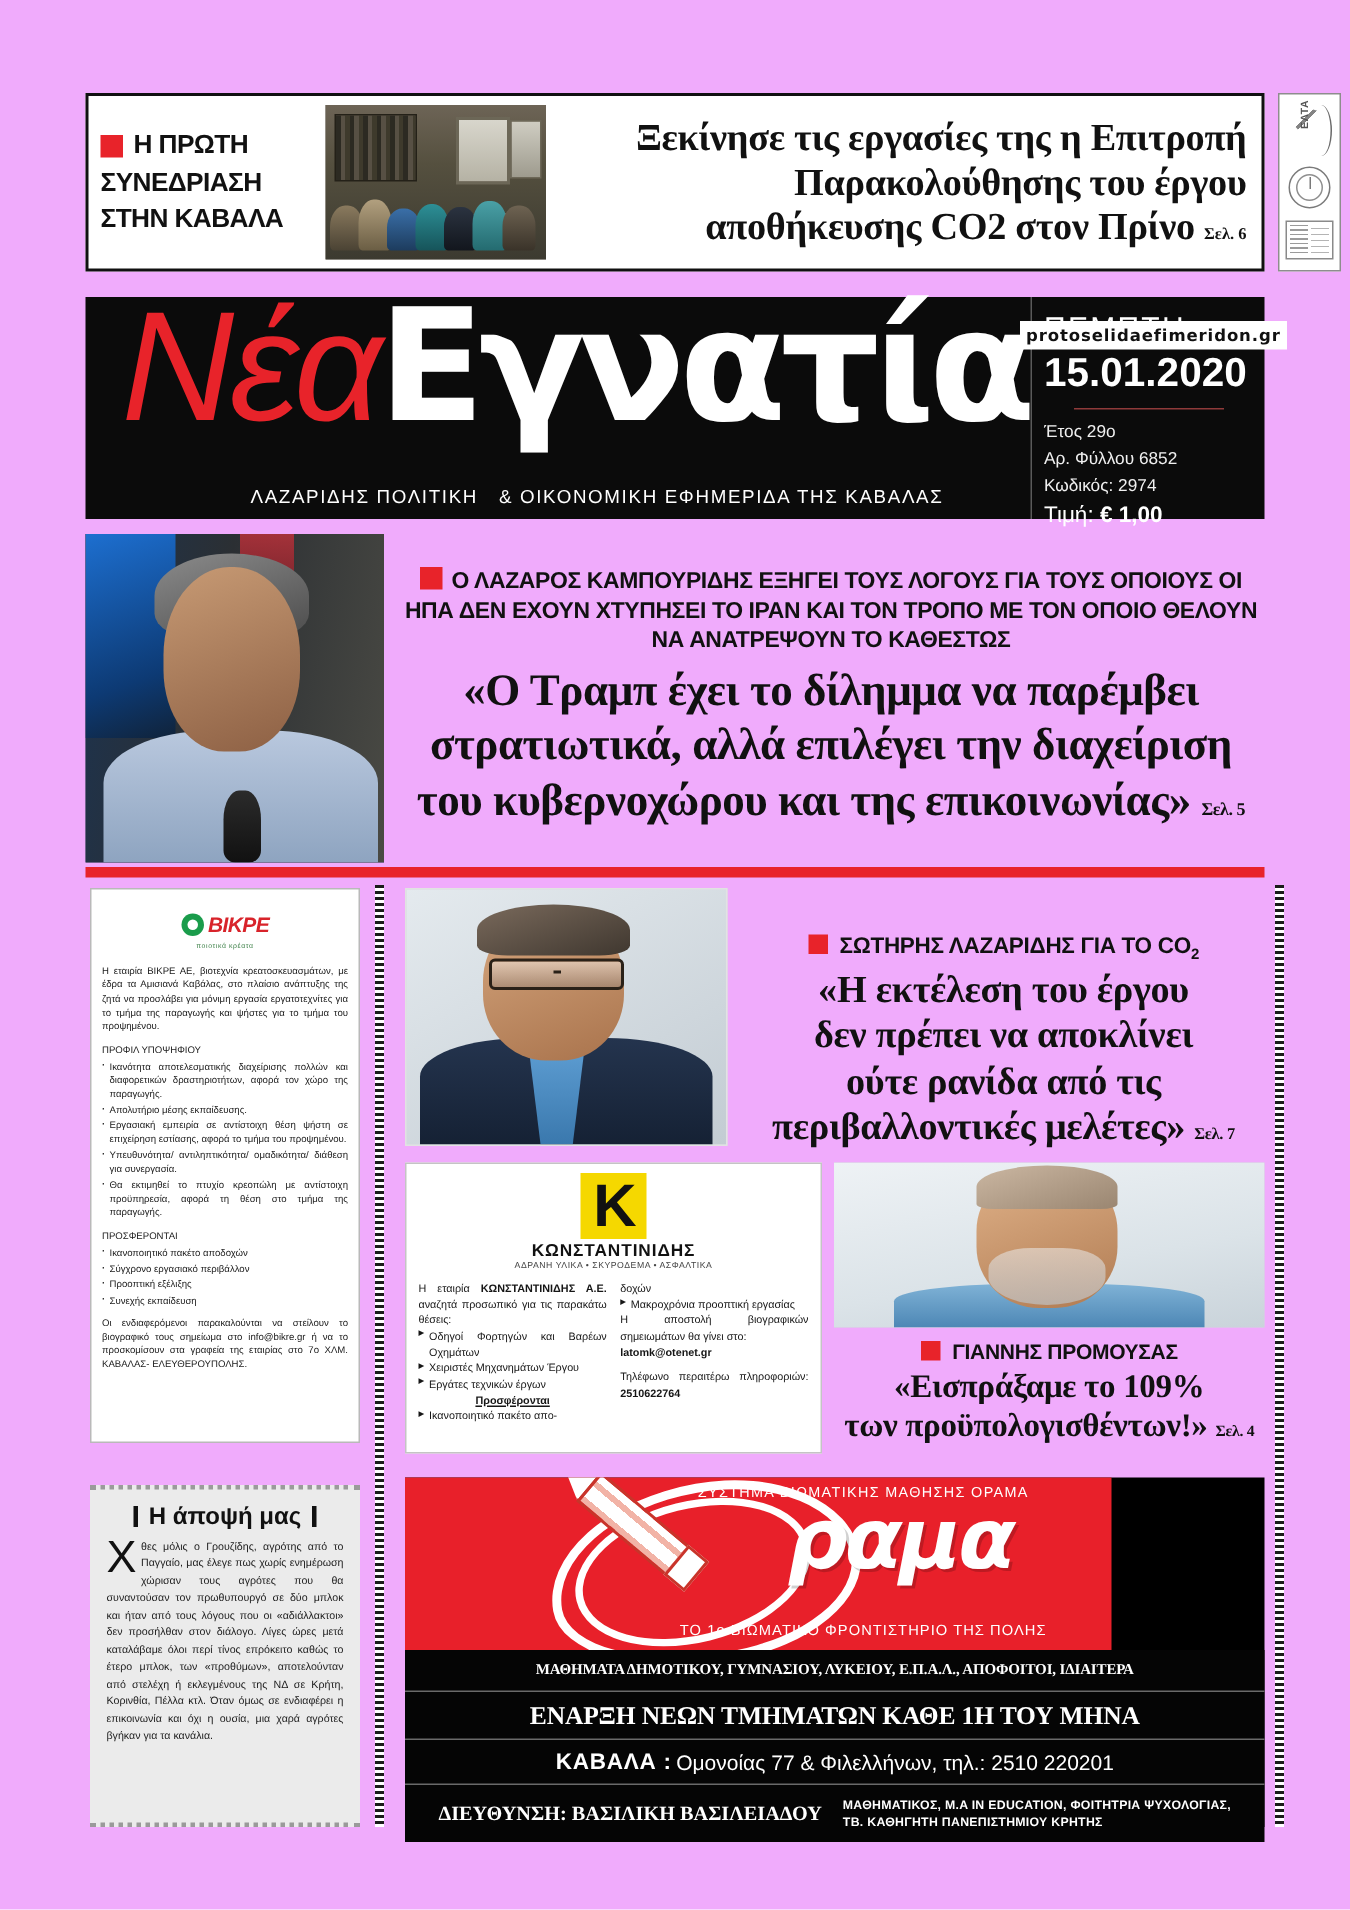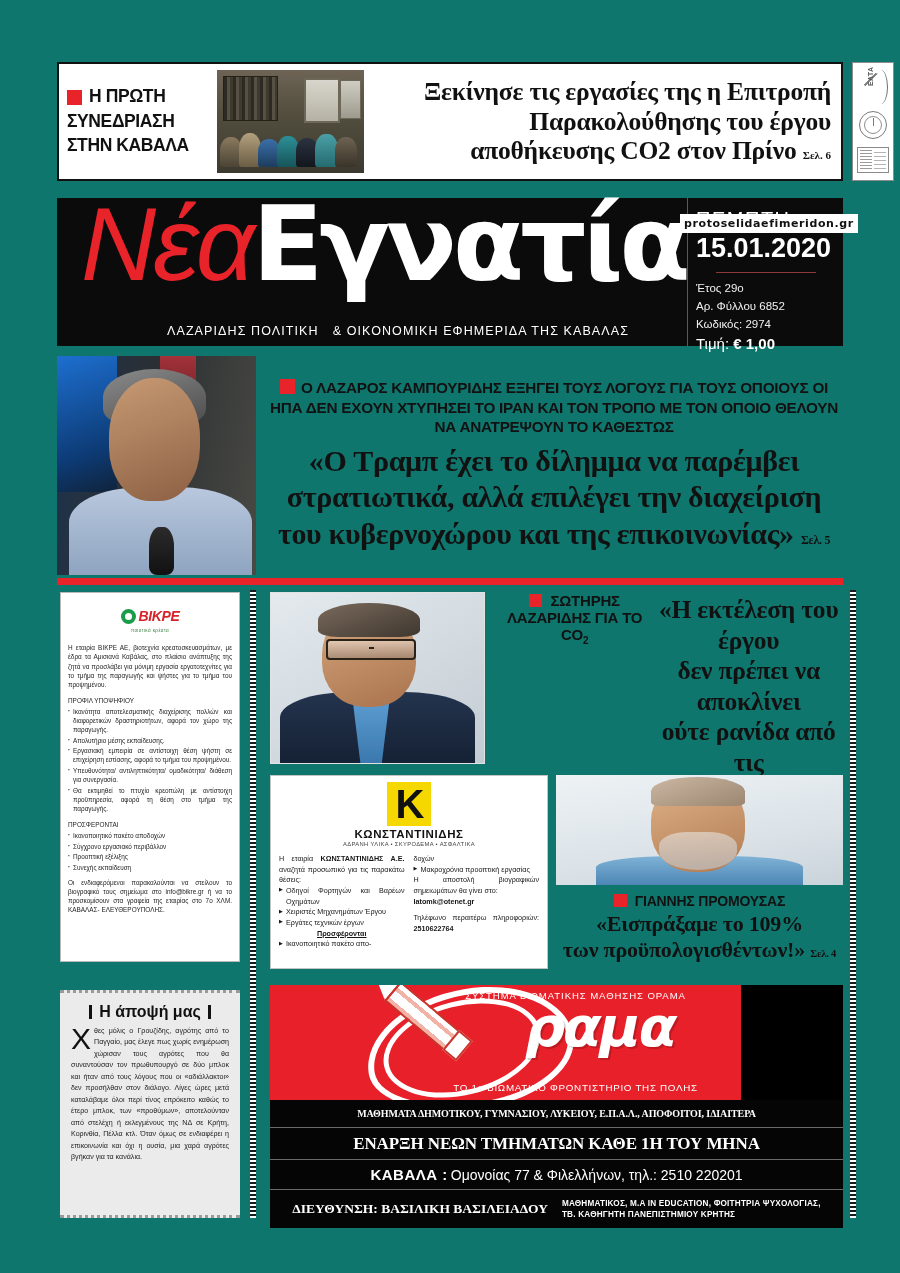--- a/index.html
+++ b/index.html
@@ -3,21 +3,21 @@
 <meta charset="utf-8">
 <title>Νέα Εγνατία</title>
 <style>
   html,body{margin:0;padding:0;background:#ffffff;}
   body{
     width:900px;height:1273px;overflow:hidden;
     font-family:"Liberation Sans", sans-serif;
     color:#111;
     -webkit-font-smoothing:antialiased;
   }
-  .page{position:relative;width:900px;height:1273px;background:#0f766e;}
+  .page{position:relative;width:900px;height:1273px;background:#f0abfc;}
 
   
   .topbanner{
     position:absolute;left:57px;top:62px;width:786px;height:119px;
     border:2px solid #111;background:#fff;box-sizing:border-box;
     display:flex;align-items:stretch;
   }
   .tb-left{
     width:158px;padding:6px 4px 6px 8px;box-sizing:border-box;
     display:flex;flex-direction:column;justify-content:center;gap:7px;
@@ -206,21 +206,21 @@
   .lz-hair{position:absolute;left:22%;top:6%;width:48%;height:20%;border-radius:50% 50% 20% 20%;
     background:linear-gradient(160deg,#7a6a5c,#3f372f);}
   .lz-glass{position:absolute;left:26%;top:27%;width:40%;height:10%;
     border:2px solid #2a2118;border-radius:4px;
     background:linear-gradient(180deg,rgba(255,255,255,.45),rgba(120,130,140,.3));}
   .lz-glass:after{content:"";position:absolute;left:48%;top:35%;width:6%;height:2px;background:#2a2118;}
   .lz-body{position:absolute;left:4%;bottom:0;width:92%;height:42%;border-radius:36% 36% 0 0;
     background:linear-gradient(180deg,#24344e,#152134);}
   .lz-shirt{position:absolute;left:33%;bottom:0;width:28%;height:40%;
     background:linear-gradient(180deg,#5f9fd4,#3a78ad);clip-path:polygon(18% 0,82% 0,68% 100%,32% 100%);}
-  .laz-text{flex:1;display:flex;justify-content:flex-end;}
+  .laz-text{flex:1;display:flex;flex-direction:column;justify-content:flex-end;}
   .laz-kicker{font-weight:700;font-size:15px;text-align:center;letter-spacing:-0.2px;}
   .laz-kicker .redsq{display:inline-block;vertical-align:-1px;margin-right:8px;}
   .laz-kicker sub{font-size:10px;}
   .laz-quote{
     font-family:"Liberation Serif", serif;font-weight:700;font-size:25.5px;line-height:1.2;
     text-align:center;color:#111;margin-top:3px;letter-spacing:-0.2px;
   }
   .laz-quote .sel{font-size:11px;font-weight:700;}
 
   .konst{

